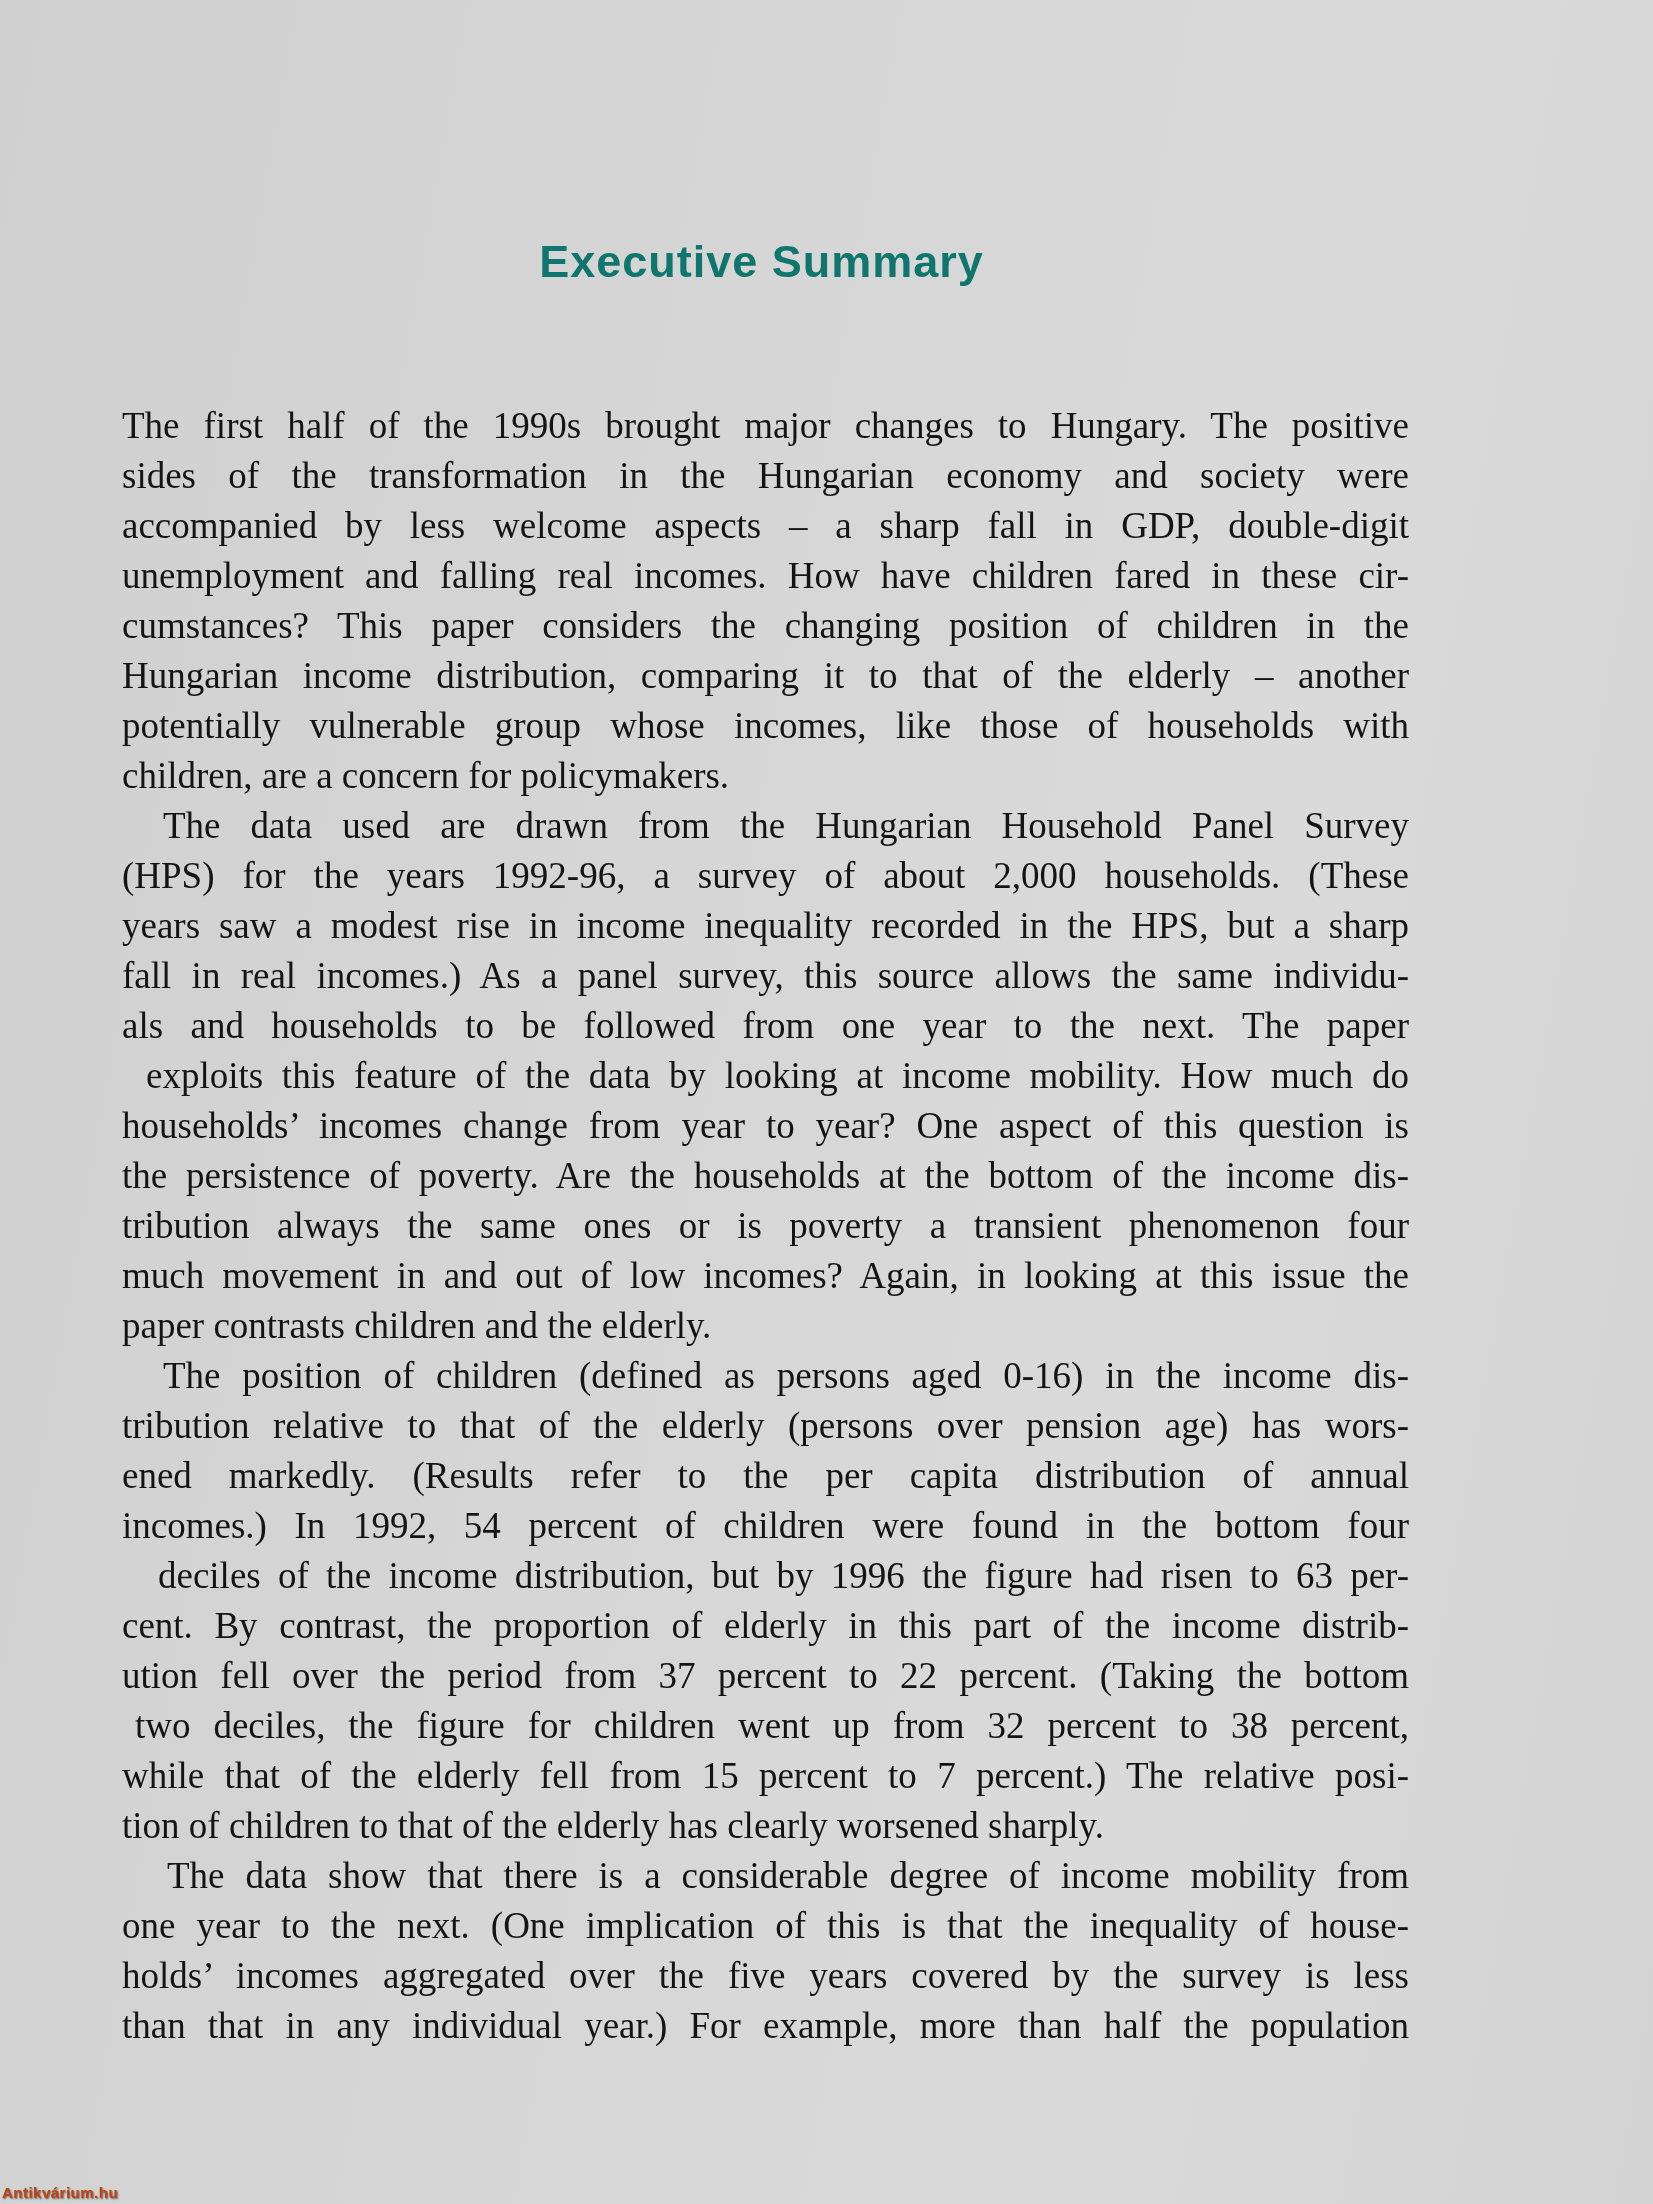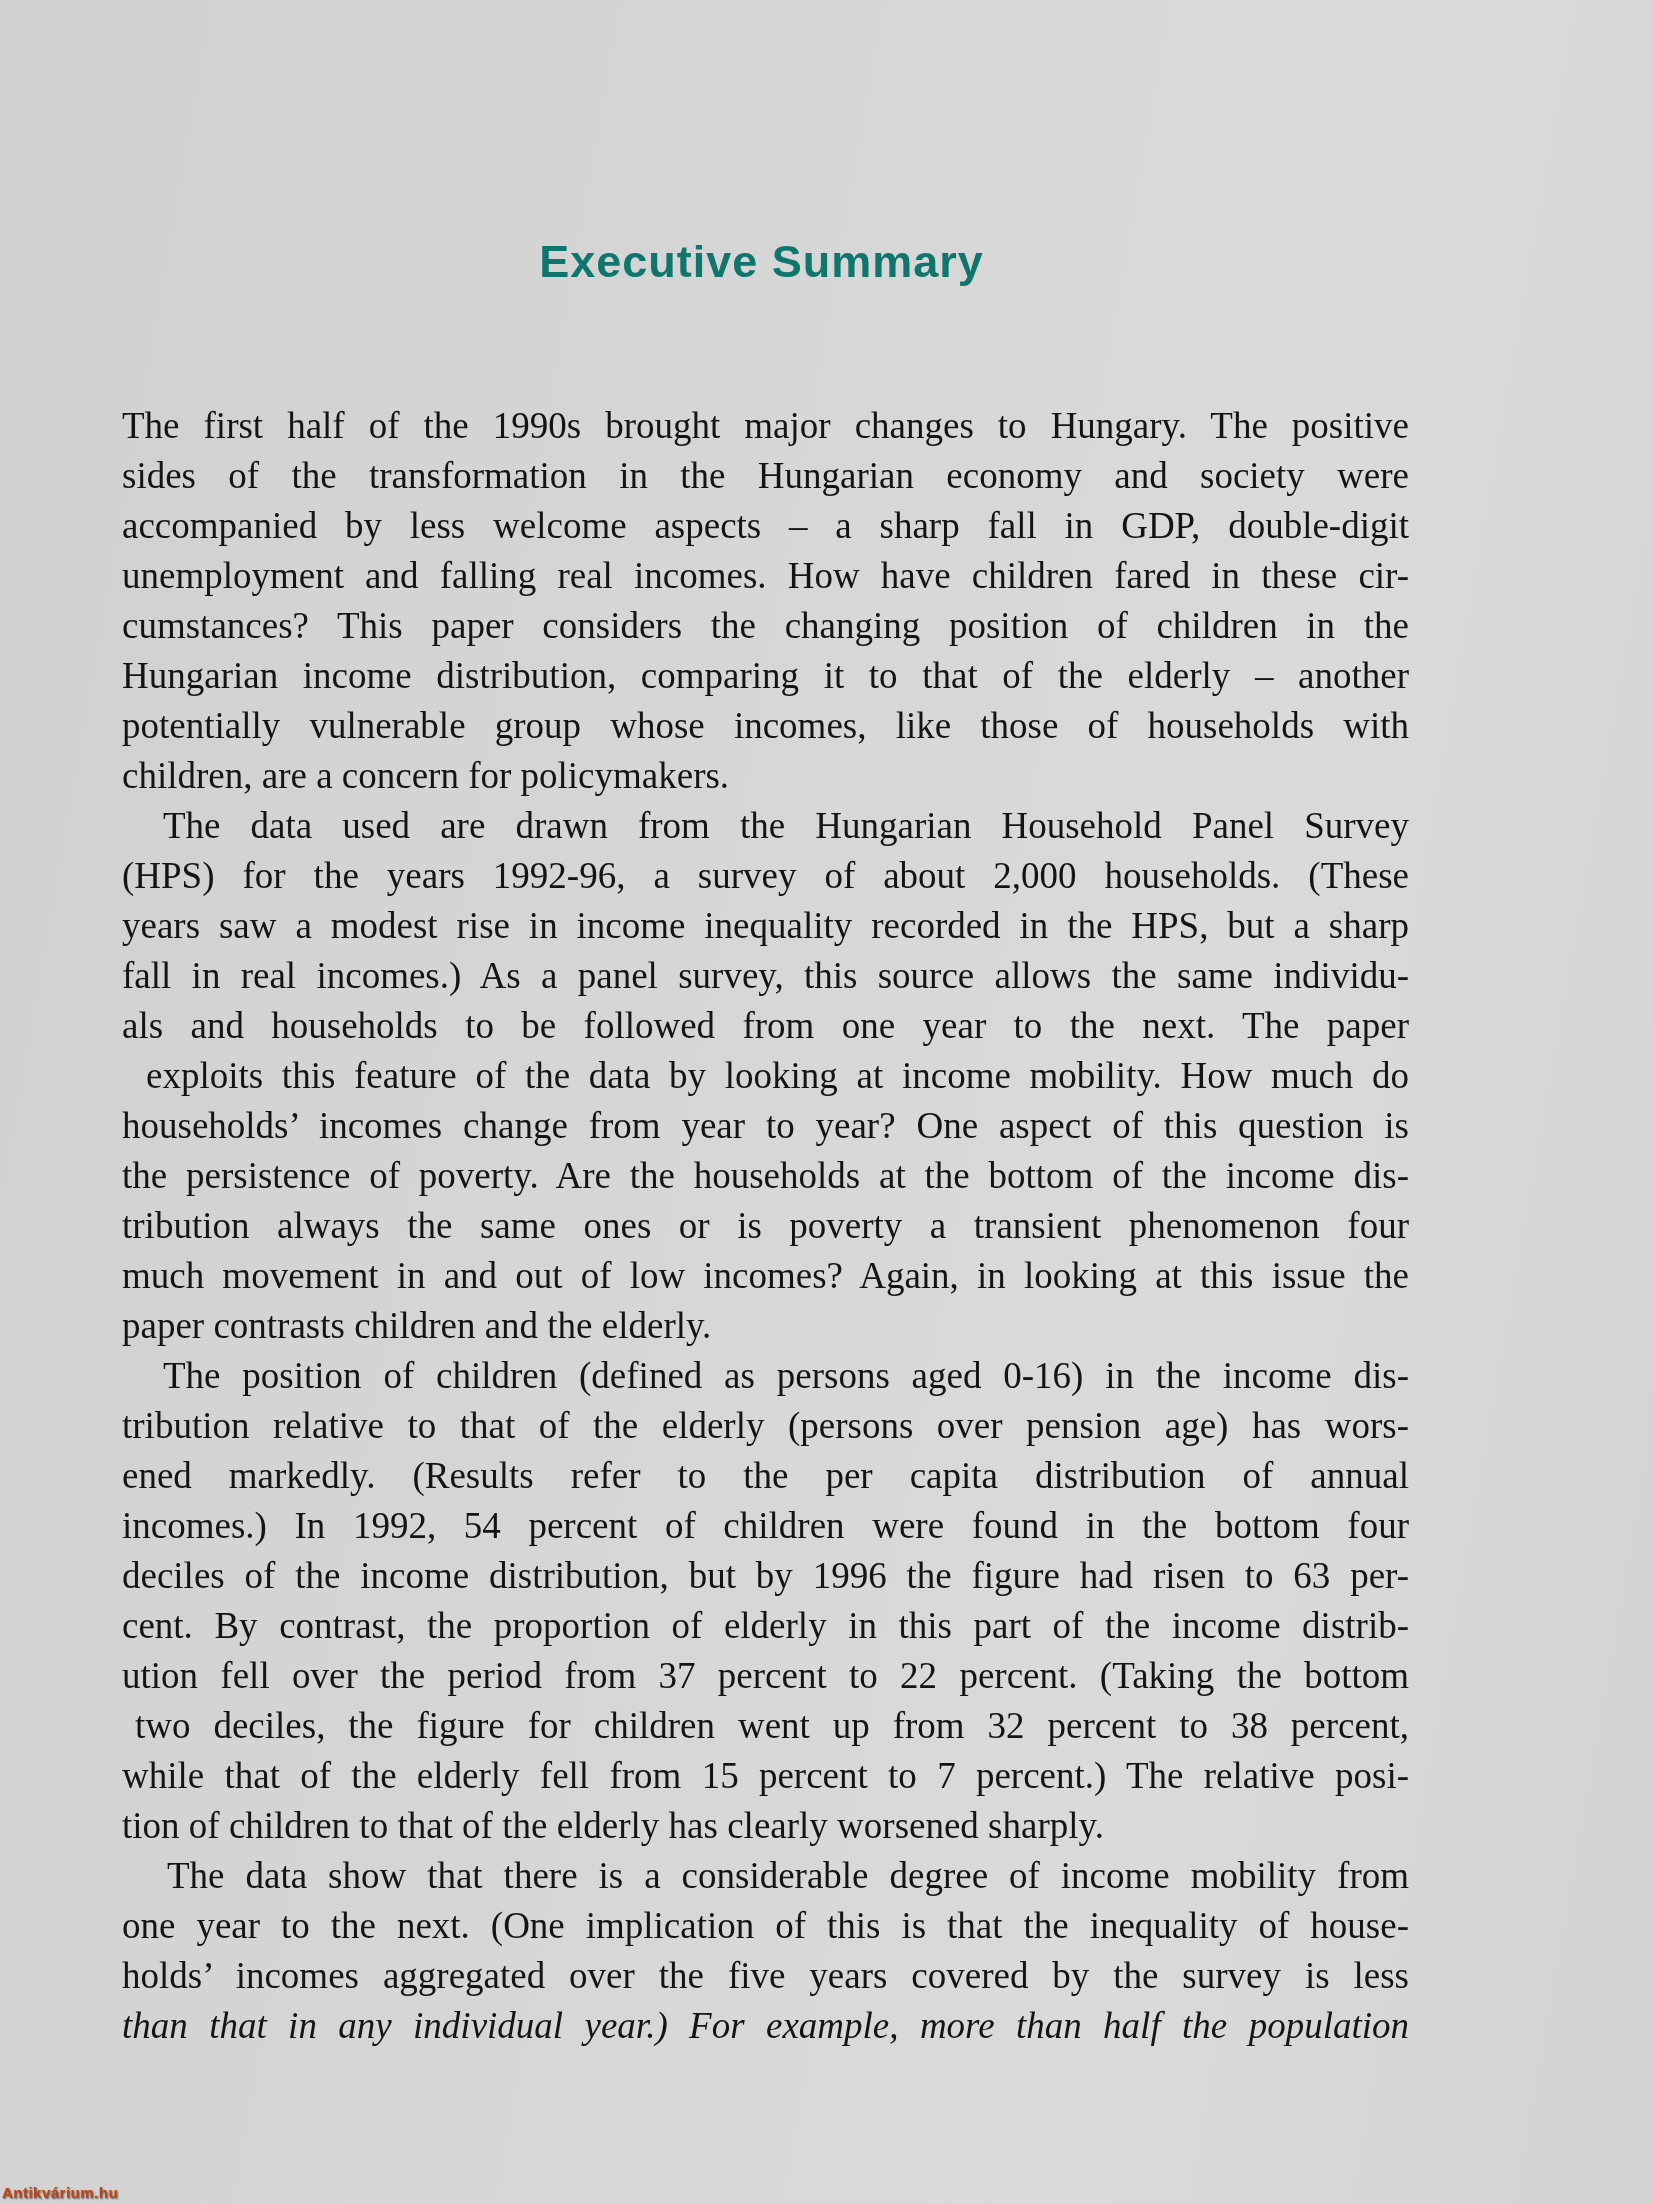--- a/index.html
+++ b/index.html
@@ -67,29 +67,29 @@
     <span class="line" style="white-space: normal; text-align-last: justify;">the persistence of poverty. Are the households at the bottom of the income dis-</span>
     <span class="line" style="white-space: normal; text-align-last: justify;">tribution always the same ones or is poverty a transient phenomenon four</span>
     <span class="line" style="white-space: normal; text-align-last: justify;">much movement in and out of low incomes? Again, in looking at this issue the</span>
     <span class="line last">paper contrasts children and the elderly.</span>
   </p>
   <p>
     <span class="line" style="padding-left: 41px; white-space: normal; text-align-last: justify;">The position of children (defined as persons aged 0-16) in the income dis-</span>
     <span class="line" style="white-space: normal; text-align-last: justify;">tribution relative to that of the elderly (persons over pension age) has wors-</span>
     <span class="line" style="white-space: normal; text-align-last: justify;">ened markedly. (Results refer to the per capita distribution of annual</span>
     <span class="line" style="white-space: normal; text-align-last: justify;">incomes.) In 1992, 54 percent of children were found in the bottom four</span>
-    <span class="line" style="white-space: normal; text-align-last: justify;">deciles of the income distribution, but by 1996 the figure had risen to 63 per-</span>
+    <span class="line" style="white-space: normal; text-align-last: justify; margin-left: 36px;">deciles of the income distribution, but by 1996 the figure had risen to 63 per-</span>
     <span class="line" style="white-space: normal; text-align-last: justify;">cent. By contrast, the proportion of elderly in this part of the income distrib-</span>
     <span class="line" style="white-space: normal; text-align-last: justify;">ution fell over the period from 37 percent to 22 percent. (Taking the bottom</span>
     <span class="line" style="white-space: normal; text-align-last: justify; margin-left: 13px;">two deciles, the figure for children went up from 32 percent to 38 percent,</span>
     <span class="line" style="white-space: normal; text-align-last: justify;">while that of the elderly fell from 15 percent to 7 percent.) The relative posi-</span>
     <span class="line last">tion of children to that of the elderly has clearly worsened sharply.</span>
   </p>
   <p>
     <span class="line" style="padding-left: 45px; white-space: normal; text-align-last: justify;">The data show that there is a considerable degree of income mobility from</span>
     <span class="line" style="white-space: normal; text-align-last: justify;">one year to the next. (One implication of this is that the inequality of house-</span>
     <span class="line" style="white-space: normal; text-align-last: justify;">holds’ incomes aggregated over the five years covered by the survey is less</span>
-    <span class="line" style="white-space: normal; text-align-last: justify; font-style: italic;">than that in any individual year.) For example, more than half the population</span>
+    <span class="line" style="white-space: normal; text-align-last: justify;">than that in any individual year.) For example, more than half the population</span>
   </p>
 </div>
 
 <div class="watermark">Antikvárium.hu</div>
 
 
 </body></html>

